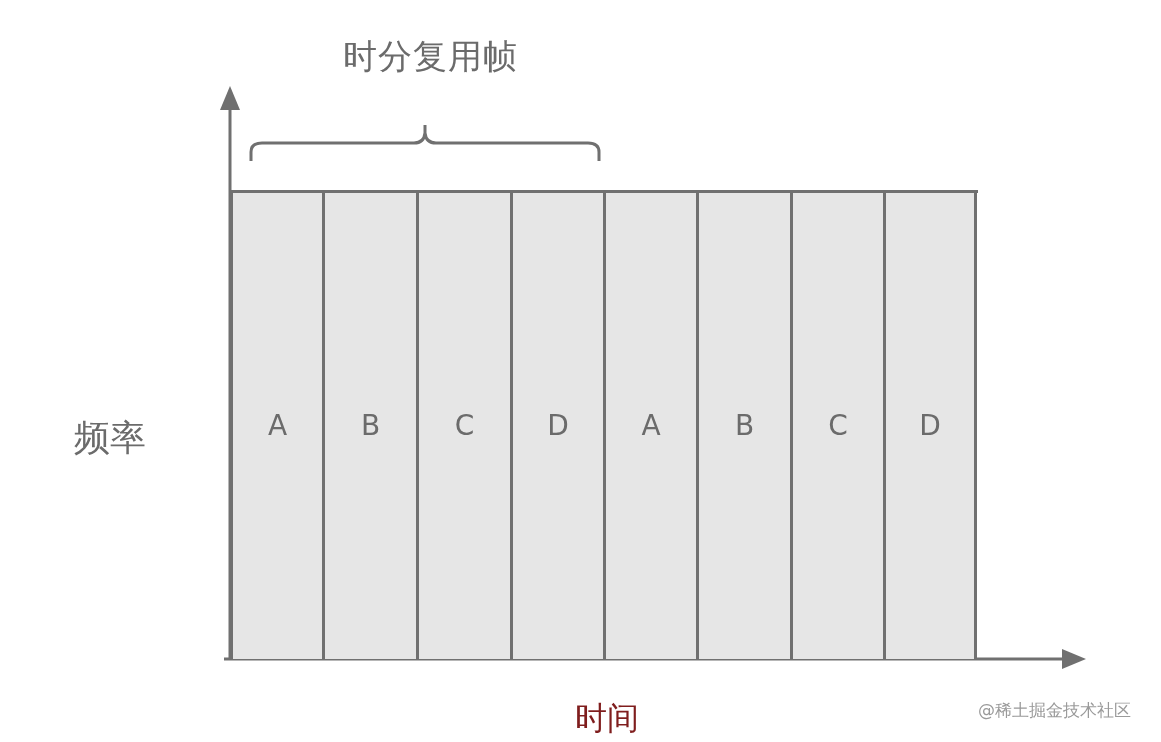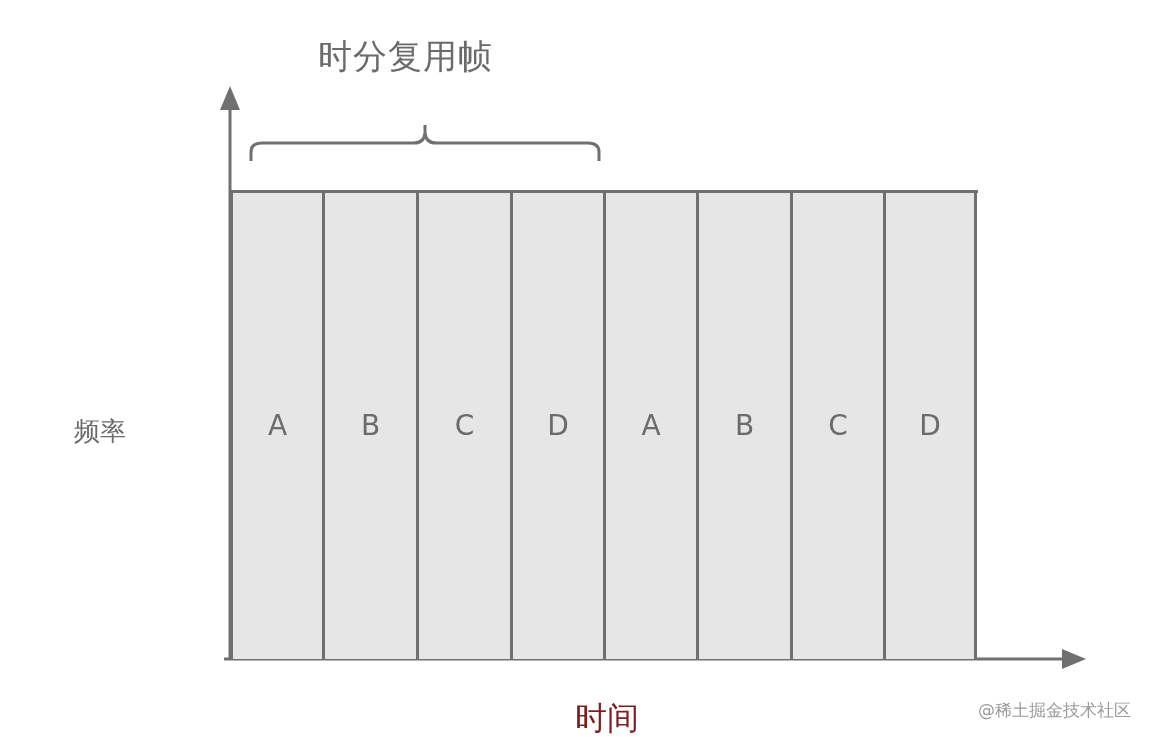--- a/index.html
+++ b/index.html
@@ -1,20 +1,20 @@
 <!DOCTYPE html>
 <html><head>
 <meta charset="utf-8">
 <style>
   html, body { margin: 0; padding: 0; background: #ffffff; }
   body { width: 1161px; height: 742px; position: relative; overflow: hidden;
          font-family: "DejaVu Sans", "Liberation Sans", sans-serif; color: #666666; }
   .abs { position: absolute; }
-  .title { left: 318px; top: 34px; width: 200px; text-align: left; font-size: 34px; color: #6b6b6b; letter-spacing: 1px; }
-  .ylabel { left: 74px; top: 414px; font-size: 26px; color: #6b6b6b; }
+  .title { left: 318px; top: 34px; width: 200px; text-align: right; font-size: 34px; color: #6b6b6b; letter-spacing: 1px; }
+  .ylabel { left: 74px; top: 414px; font-size: 36px; color: #6b6b6b; }
   .xlabel { left: 575px; top: 697px; font-size: 32px; color: #7f1d1d; }
   .watermark { left: 978px; top: 699px; font-size: 17px; color: #9a9a9a; text-align: center; }
   .cells { left: 230px; top: 191px; height: 468px; display: flex; }
   .cell { height: 100%; background: #e6e6e6; border-left: 3px solid #707070; box-sizing: border-box;
           display: flex; align-items: center; justify-content: center; font-size: 28px; color: #6b6b6b; }
   .cell:last-child { border-right: 3px solid #707070; }
   .topline { left: 230px; top: 190px; width: 748px; height: 3px; background: #707070; }
   svg { position: absolute; left: 0; top: 0; }
 </style>
 </head>

